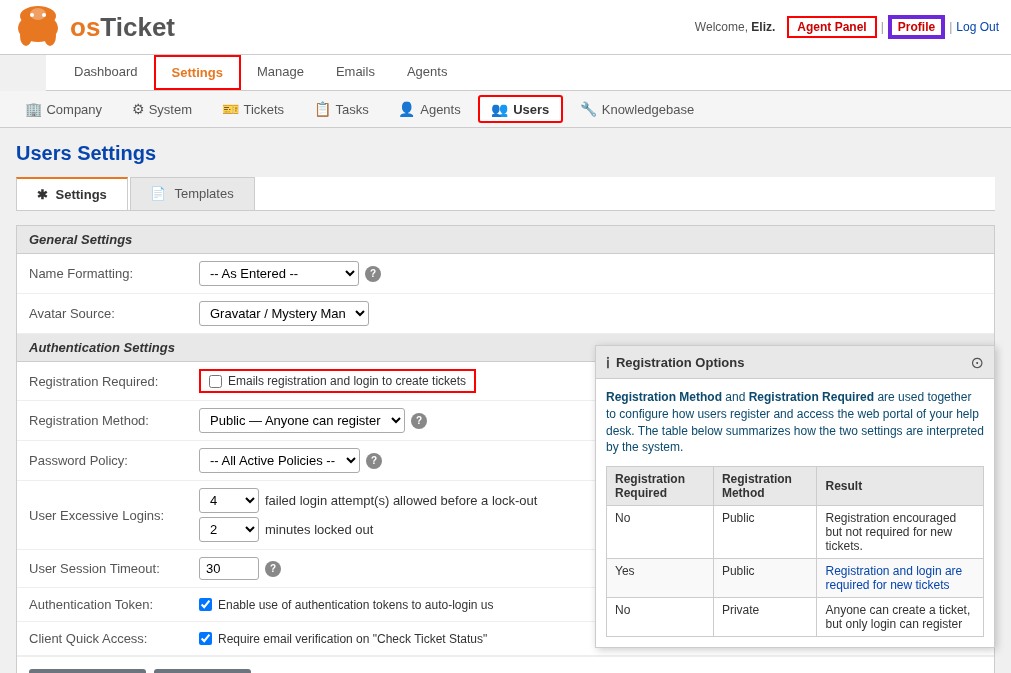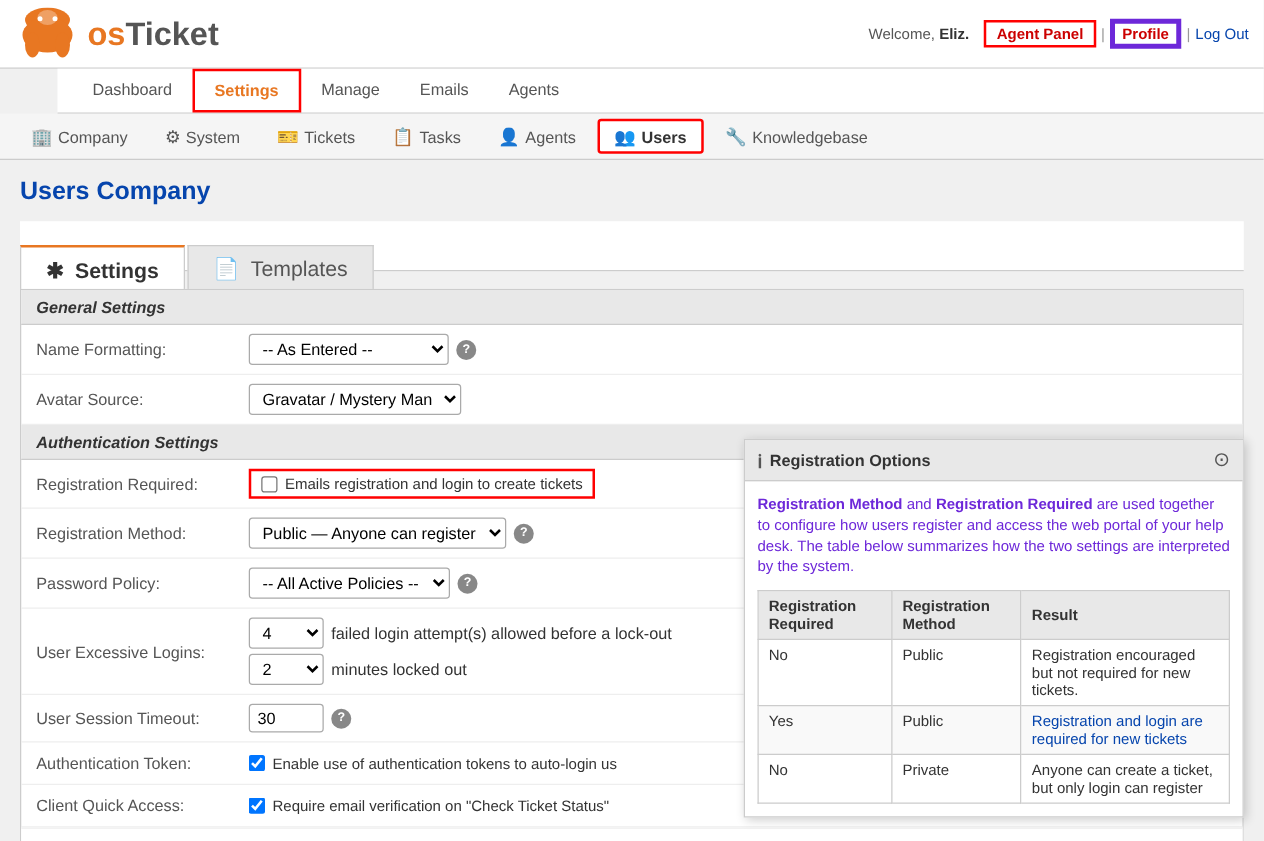--- a/index.html
+++ b/index.html
@@ -91,28 +91,28 @@
     
     .tab-bar {
       display: flex;
       border-bottom: 1px solid #ccc;
       margin-bottom: 14px;
       background: #fff;
     }
     .tab-item {
       padding: 8px 20px;
       cursor: pointer;
-      font-size: 17px;
+      font-size: 13px;
       border: 1px solid #ccc;
       border-bottom: none;
       background: #e8e8e8;
       color: #555;
       margin-right: 2px;
       position: relative;
-      top: 19px;
+      top: 0;
     }
     .tab-item.active {
       background: #fff;
       color: #333;
       font-weight: bold;
       border-top: 2px solid #e87722;
     }
     .tab-item .tab-icon { margin-right: 4px; }
 
     
@@ -274,21 +274,21 @@
       font-size: 16px;
       color: #555;
       background: none;
       border: none;
     }
     .reg-options-body {
       padding: 10px;
     }
     .reg-options-desc {
       font-size: 12px;
-      color: #6d28d9;
+      color: #0c4a6e;
       margin-bottom: 10px;
       line-height: 1.4;
     }
     .reg-options-desc strong { font-weight: bold; }
 
     
     .reg-table {
       width: 100%;
       border-collapse: collapse;
       font-size: 12px;
@@ -375,21 +375,21 @@
     <span class="sub-nav-icon">👥</span>
     <span>Users</span>
   </a>
   <a>
     <span class="sub-nav-icon">🔧</span>
     <span>Knowledgebase</span>
   </a>
 </div>
 
 <div class="page-content">
-  <div class="page-title">Users Company</div>
+  <div class="page-title">Users Settings</div>
 
   <div class="tab-bar">
     <div class="tab-item active">
       <span class="tab-icon">✱</span>
       <span>Settings</span>
     </div>
     <div class="tab-item">
       <span class="tab-icon">📄</span>
       <span>Templates</span>
     </div>

